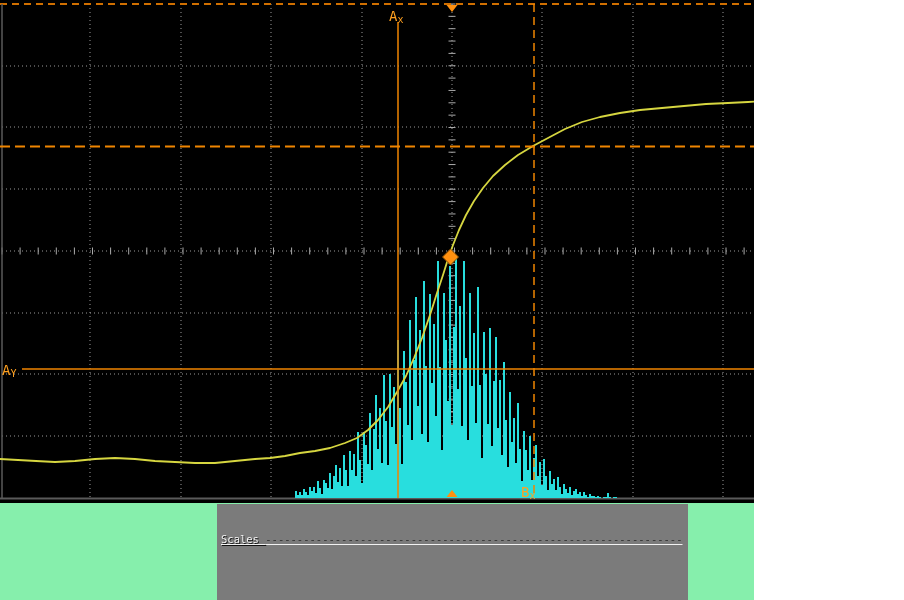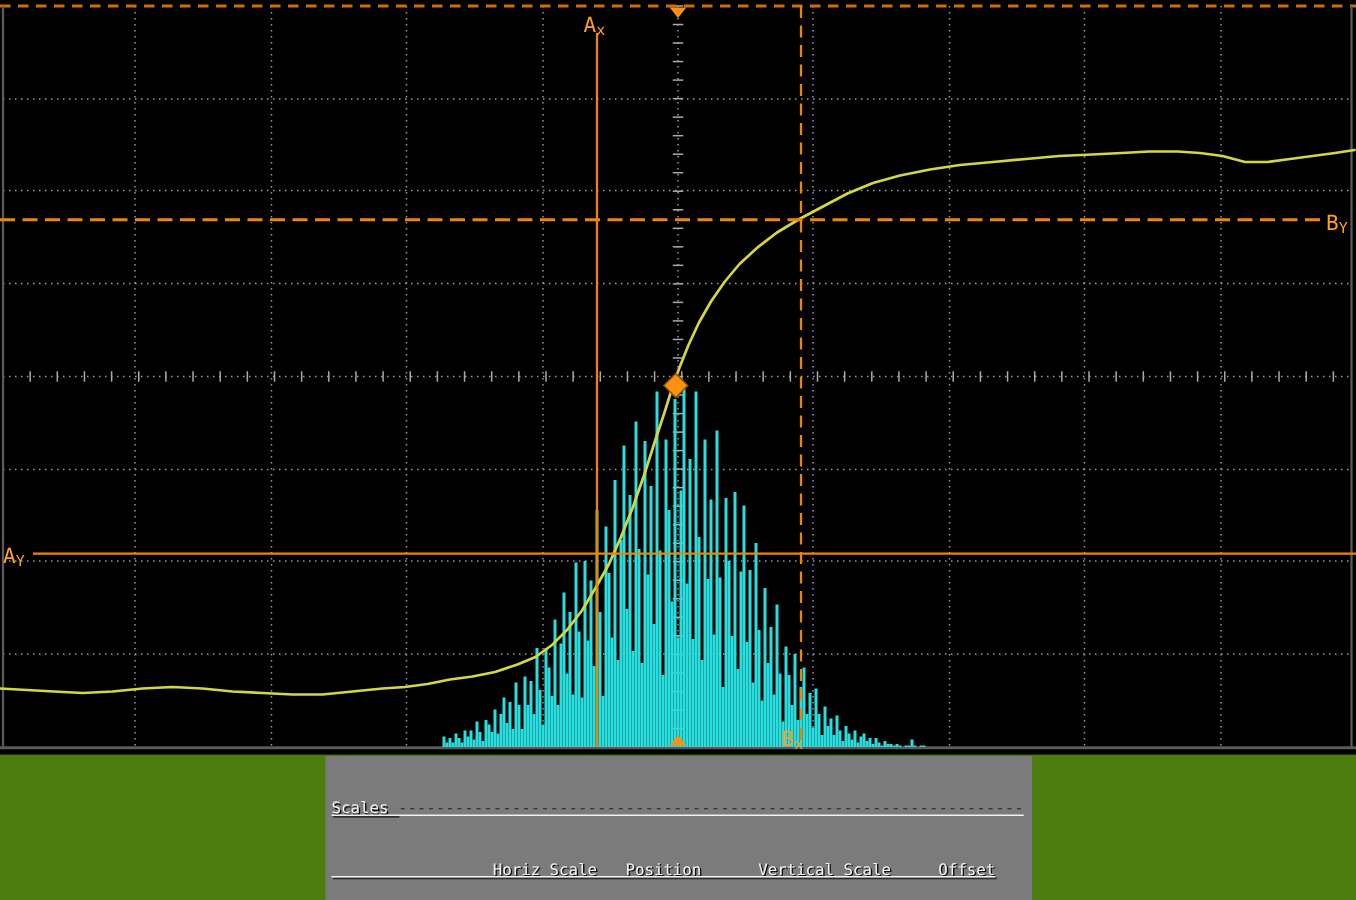--- a/index.html
+++ b/index.html
@@ -1,16 +1,16 @@
 <!DOCTYPE html>
 <html><head>
 <meta charset="utf-8">
 <style>
   html,body{margin:0;padding:0;background:#ffffff;}
-  .stage{position:relative;width:904px;height:600px;background:#4d7c0f;overflow:hidden;
+  .stage{position:relative;width:754px;height:600px;background:#86efac;overflow:hidden;
          font-family:"DejaVu Sans","Liberation Sans",sans-serif;}
   .scope-wrap{position:absolute;left:0;top:0;width:904px;height:503px;background:#000;}
   svg{display:block;}
   .panel{position:absolute;left:217px;top:504px;width:471px;height:96px;
          background:#7b7b7b;box-sizing:border-box;padding:2px 0 0 4px;overflow:hidden;
          font-family:"DejaVu Sans Mono","Liberation Mono",monospace;
          font-size:10.5px;line-height:13.5px;color:#f2f2f2;white-space:pre;
          text-shadow:1px 1px 0 rgba(0,0,0,0.85);}
   .pline{height:13.5px;text-decoration:underline;}
   .pline .dash{color:#313131;text-shadow:none;}
@@ -302,21 +302,20 @@
         <text x="521" y="497" fill="#ffa020" font-family="&quot;DejaVu Sans Mono&quot;,&quot;Liberation Mono&quot;,monospace" font-size="14px"><tspan>B</tspan><tspan font-size="10px" dy="2">x</tspan></text>
         <text x="884" y="153" fill="#ffa020" font-family="&quot;DejaVu Sans Mono&quot;,&quot;Liberation Mono&quot;,monospace" font-size="14px"><tspan>B</tspan><tspan font-size="10px" dy="2">Y</tspan></text>
         <polygon points="446.5,5 457.5,5 452,12" fill="#ff9010"></polygon>
         <polygon points="446.5,497 457.5,497 452,490" fill="#ff9010"></polygon>
         <polygon points="450.5,249 458.5,257 450.5,265 442.5,257" fill="#ff9010" stroke="#8a5000" stroke-width="1"></polygon>
       </svg>
   </div>
 
   <div class="panel">
     <div class="pline"><span class="lbl">Scales </span><span class="dash">------------------------------------------------------------------</span></div>
-    <div class="pline">                 Horiz Scale   Position      Vertical Scale     Offset</div>
     
     
     
     
     
   </div>
 
 </div>
 
 </body></html>

